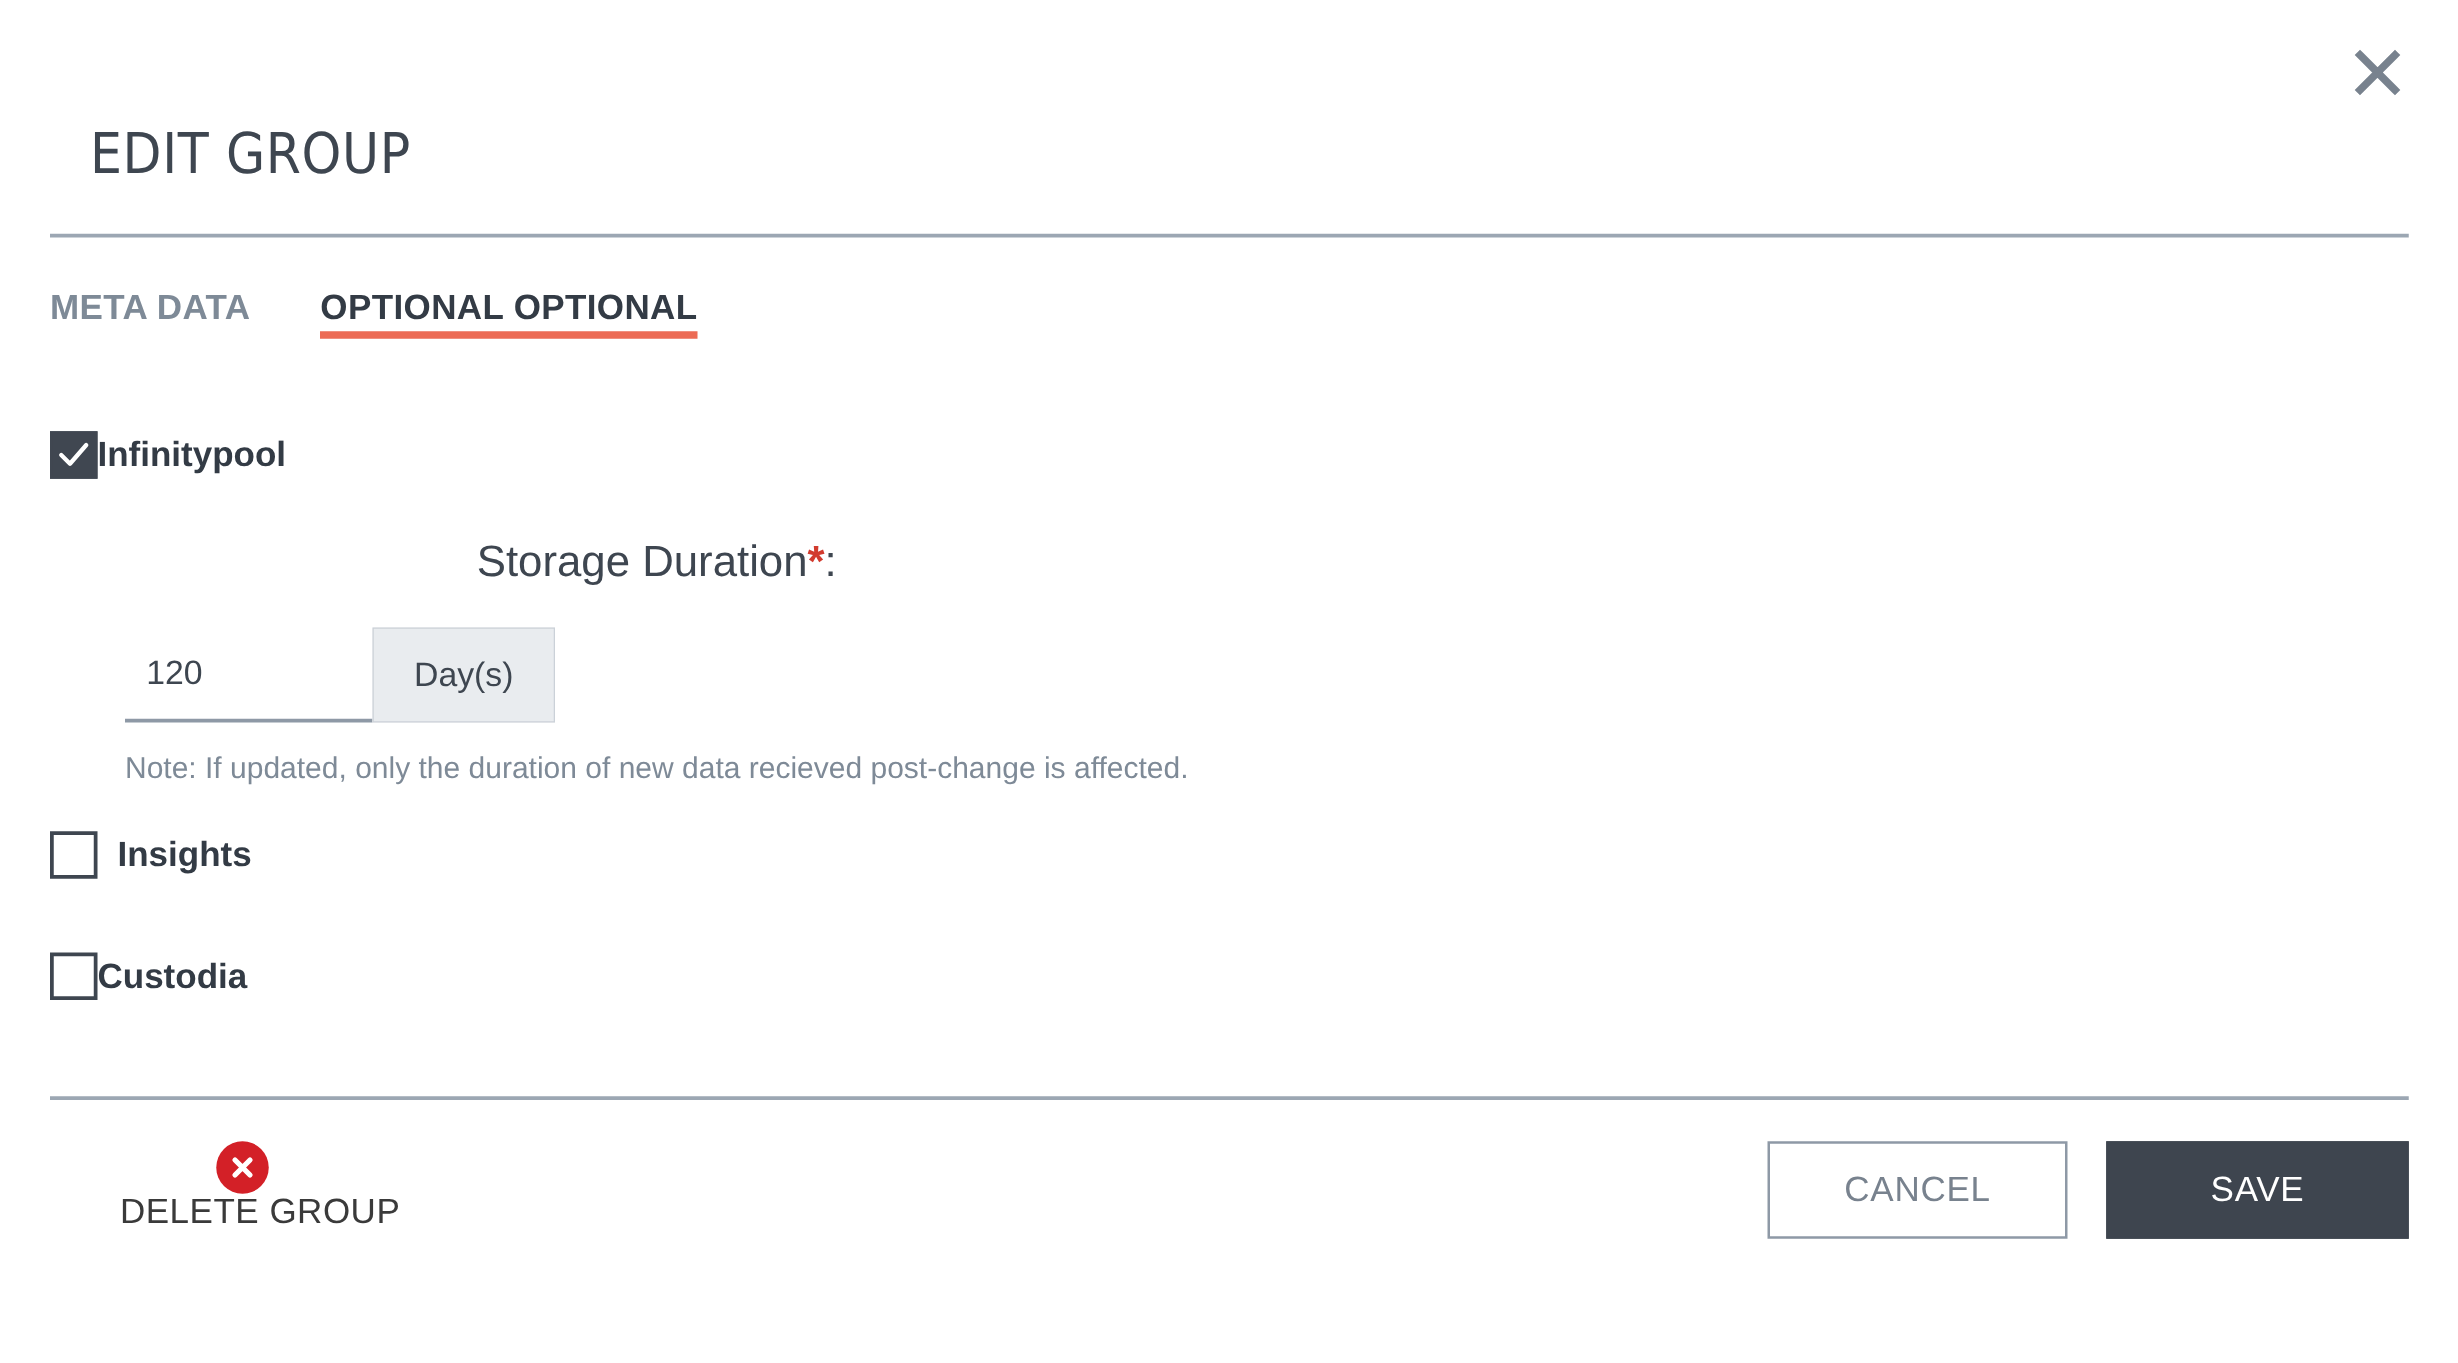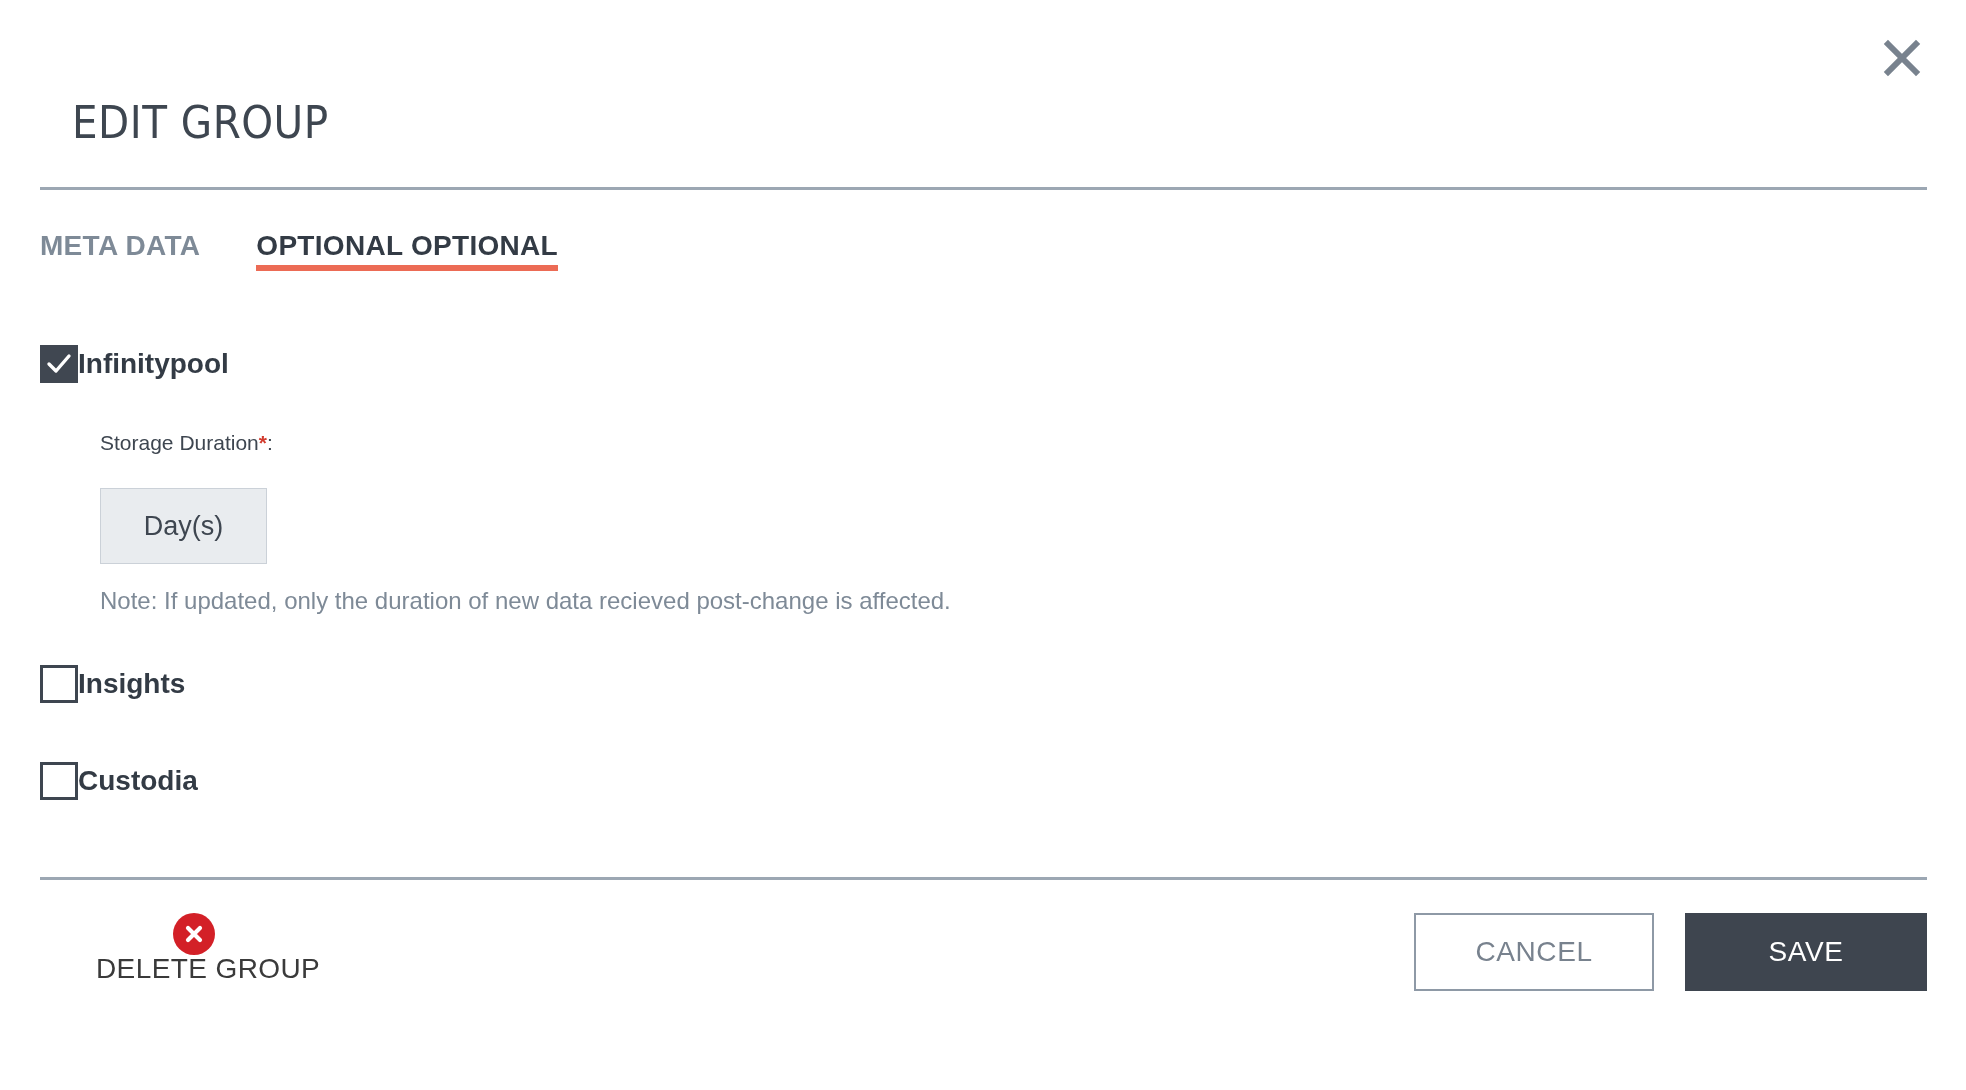--- a/index.html
+++ b/index.html
@@ -100,21 +100,21 @@
 
   
   .service-row {
     position: absolute;
     left: 40px;
     display: flex;
     align-items: center;
     cursor: pointer;
   }
   .service-row.row-infinitypool { top: 345px; }
-  .service-row.row-insights     { top: 665px; }
+  .service-row.row-insights     { top: 665px; gap: 16px; }
   .service-row.row-custodia     { top: 762px; }
 
   .checkbox {
     width: 38px;
     height: 38px;
     box-sizing: border-box;
     flex: 0 0 auto;
     display: flex;
     align-items: center;
     justify-content: center;
@@ -137,25 +137,26 @@
     white-space: nowrap;
   }
 
   
   .field-block {
     position: absolute;
     left: 100px;
     top: 432px;
   }
   .field-label {
-    font-size: 21px;
+    font-size: 35px;
     color: #3E4650;
     line-height: 1;
     white-space: nowrap;
     margin-bottom: 0;
+    text-align: center;
   }
   .required-star {
     color: #D23B2E;
     font-weight: bold;
   }
   .input-group {
     margin-top: 35px;
     display: flex;
     align-items: stretch;
     height: 76px;
@@ -287,20 +288,21 @@
         <path d="M3 13 L10 20 L23 5" fill="none" stroke="#ffffff" stroke-width="3.4" stroke-linecap="round" stroke-linejoin="round"></path>
       </svg>
     </span>
     <span class="service-label">Infinitypool</span>
   </div>
 
   <div class="field-block">
     <div class="field-label"><span>Storage Duration</span><span class="required-star">*</span><span>:</span></div>
 
     <div class="input-group">
+      <input class="duration-input" type="text" value="120" style="">
       <span class="input-addon">Day(s)</span>
     </div>
 
     <div class="field-note">Note: If updated, only the duration of new data recieved post-change is affected.</div>
   </div>
 
   <div class="service-row row-insights">
     <span class="checkbox checkbox-unchecked"></span>
     <span class="service-label">Insights</span>
   </div>

